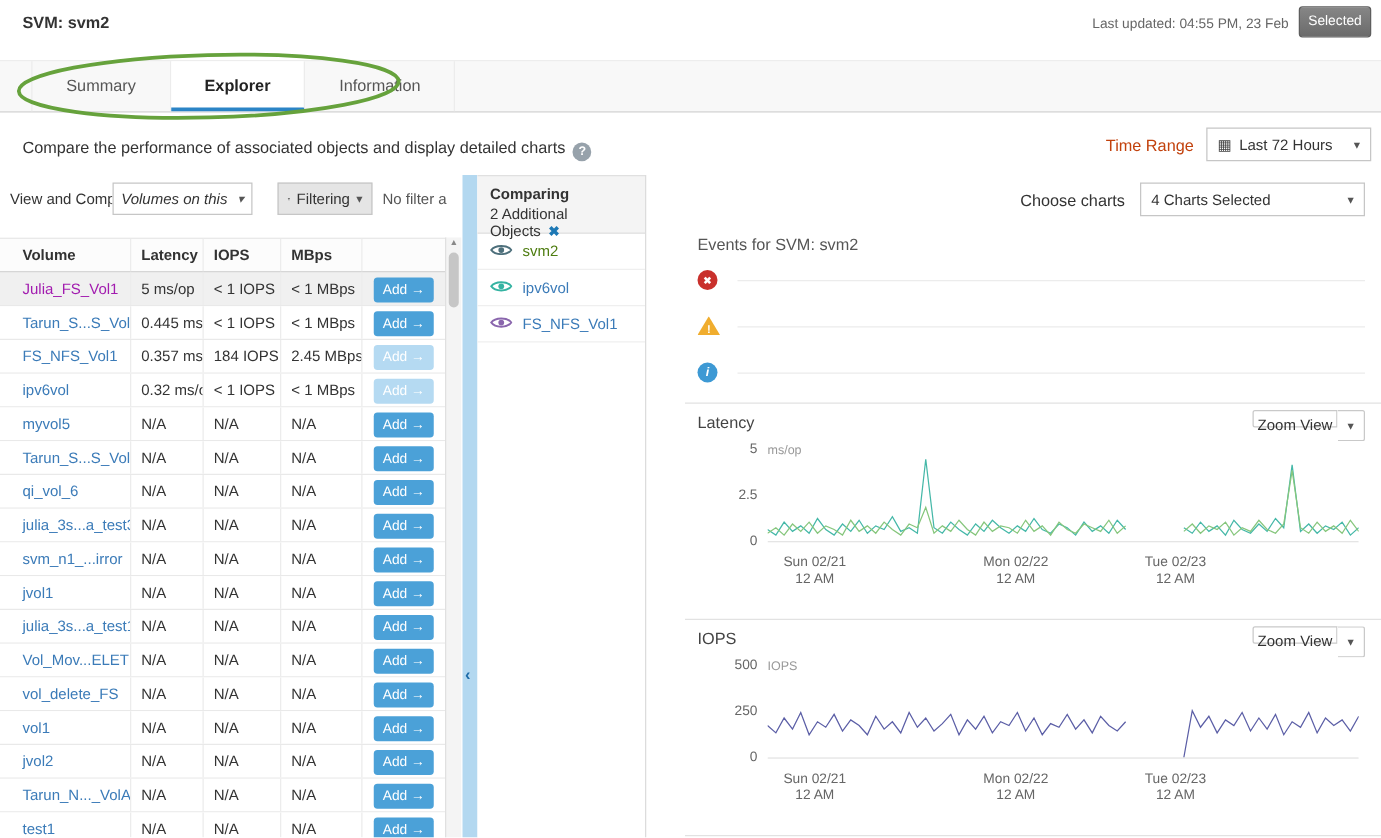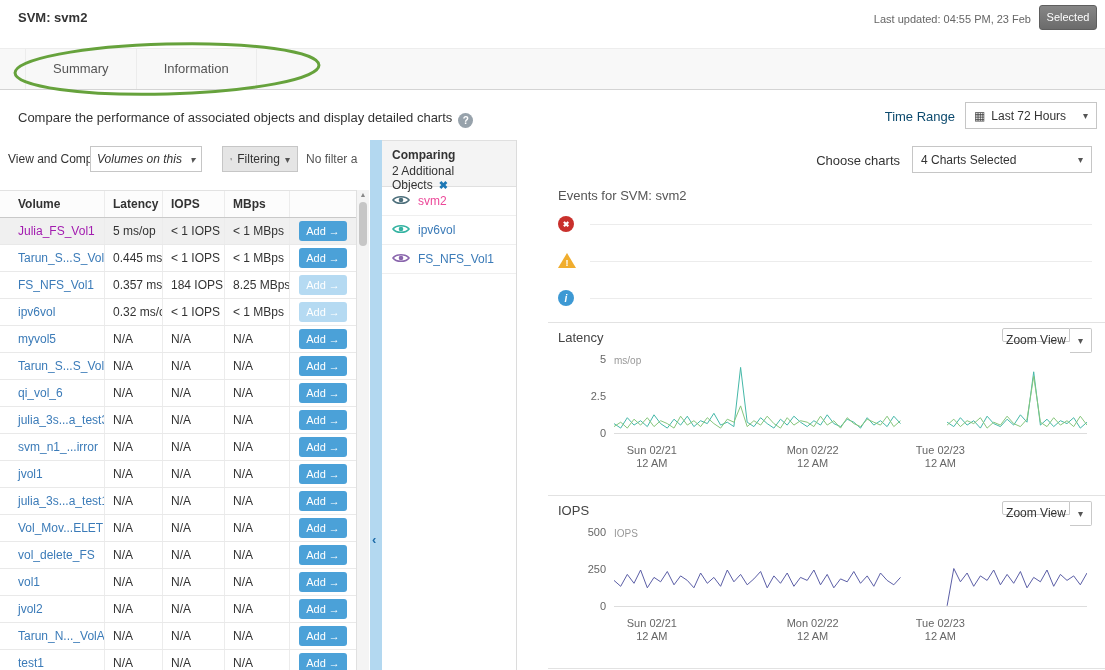--- a/index.html
+++ b/index.html
@@ -22,21 +22,21 @@
   .tab { padding:0 27px; line-height:39px; font-size:13px; color:#555; cursor:pointer;
     border-right:1px solid #ececec; }
   .tab:first-child { border-left:1px solid #ececec; }
   .tab.active { background:#fff; color:#222; font-weight:bold; border-bottom:3px solid #2b84c6; }
   .annotation-ellipse { position:absolute; left:8px; top:40px; width:318px; height:58px; pointer-events:none; }
   
   .desc-text { position:absolute; left:18px; top:110px; font-size:13px; color:#333; }
   .help-icon { display:inline-block; width:15px; height:15px; border-radius:50%;
     background:#97a2ab; color:#fff; font-size:10px; font-weight:bold; text-align:center;
     line-height:15px; vertical-align:-2px; margin-left:6px; cursor:pointer; }
-  .time-label { position:absolute; right:150px; top:109px; font-size:13px; color:#0c4a6e; }
+  .time-label { position:absolute; right:150px; top:109px; font-size:13px; color:#c2410c; }
   .time-dropdown { position:absolute; right:8px; top:102px; width:132px; height:27px;
     border:1px solid #c6c6c6; background:#fff; display:flex; align-items:center;
     padding:0 8px; gap:6px; cursor:pointer; }
   .time-dropdown .cal { color:#444; font-size:12px; }
   .time-dropdown .val { flex:1; font-size:12px; color:#333; }
   .caret { color:#555; font-size:10px; }
   
   .view-label { position:absolute; left:8px; top:152px; width:82px; font-size:12px;
     white-space:nowrap; overflow:hidden; }
   .view-select { position:absolute; left:90px; top:146px; width:112px; height:26px;
@@ -86,21 +86,21 @@
   
   .comparing { position:absolute; left:382px; top:140px; width:135px; bottom:0;
     border-right:1px solid #dcdcdc; background:#fff; }
   .cmp-header { height:47px; background:#f4f4f4; border-top:1px solid #e0e0e0;
     border-bottom:1px solid #e0e0e0; padding:7px 10px; }
   .cmp-title { font-weight:bold; font-size:12px; color:#333; }
   .cmp-sub { font-size:12px; color:#333; margin-top:2px; }
   .cmp-close { color:#1d78b5; font-weight:bold; font-size:11px; margin-left:6px; cursor:pointer; }
   .cmp-row { height:29px; display:flex; align-items:center; gap:8px; padding-left:10px;
     border-bottom:1px solid #efefef; cursor:pointer; }
-  .cmp-name { font-size:12px; color:#ec4899; }
+  .cmp-name { font-size:12px; color:#4d7c0f; }
   .cmp-name.link { color:#3b7bb8; }
   
   .charts { position:absolute; left:548px; top:140px; right:0; bottom:0; background:#fff; }
   .choose-label { position:absolute; right:205px; top:13px; font-size:13px; color:#333; }
   .choose-dd { position:absolute; right:13px; top:6px; width:180px; height:27px;
     border:1px solid #c6c6c6; background:#fff; display:flex; align-items:center;
     padding:0 8px; cursor:pointer; }
   .choose-dd .val { flex:1; font-size:12px; }
   .events-title { position:absolute; left:10px; top:48px; font-size:13px; color:#555; }
   .ev-row { position:absolute; left:10px; }
@@ -132,20 +132,21 @@
 </style>
 </head>
 <body>
 
 <div class="page-title">SVM: svm2</div>
 <div class="last-updated">Last updated: 04:55 PM, 23 Feb</div>
 <div class="refresh-btn">Selected</div>
 
 <div class="tab-bar">
     <div class="tab">Summary</div>
+    <div class="tab active">Explorer</div>
     <div class="tab">Information</div>
   </div>
 <svg class="annotation-ellipse" viewBox="0 0 318 58">
   <ellipse cx="159" cy="29" rx="152" ry="25" fill="none" stroke="#66a23c" stroke-width="3" transform="rotate(-1.5 159 29)"></ellipse>
 </svg>
 
 <div class="desc-text">
   <span>Compare the performance of associated objects and display detailed charts</span><span class="help-icon">?</span>
 </div>
 <div class="time-label">Time Range</div>
@@ -193,21 +194,21 @@
         <div class="c"><span class="vlink">Tarun_S...S_Vol1</span></div>
         <div class="c">0.445 ms/o</div>
         <div class="c">&lt; 1 IOPS</div>
         <div class="c">&lt; 1 MBps</div>
         <div class="c"><span class="add-btn">Add<span class="arr">→</span></span></div>
       </div>
       <div class="t-row">
         <div class="c"><span class="vlink">FS_NFS_Vol1</span></div>
         <div class="c">0.357 ms/o</div>
         <div class="c">184 IOPS</div>
-        <div class="c">8.25 MBps</div>
+        <div class="c">2.45 MBps</div>
         <div class="c"><span class="add-btn disabled">Add<span class="arr">→</span></span></div>
       </div>
       <div class="t-row">
         <div class="c"><span class="vlink">ipv6vol</span></div>
         <div class="c">0.32 ms/op</div>
         <div class="c">&lt; 1 IOPS</div>
         <div class="c">&lt; 1 MBps</div>
         <div class="c"><span class="add-btn disabled">Add<span class="arr">→</span></span></div>
       </div>
       <div class="t-row">

